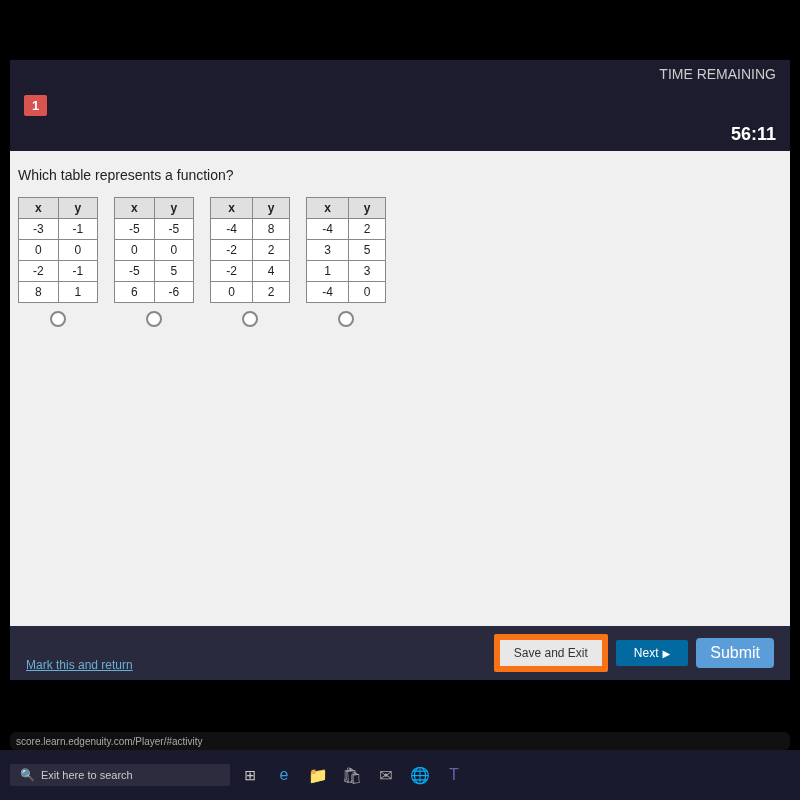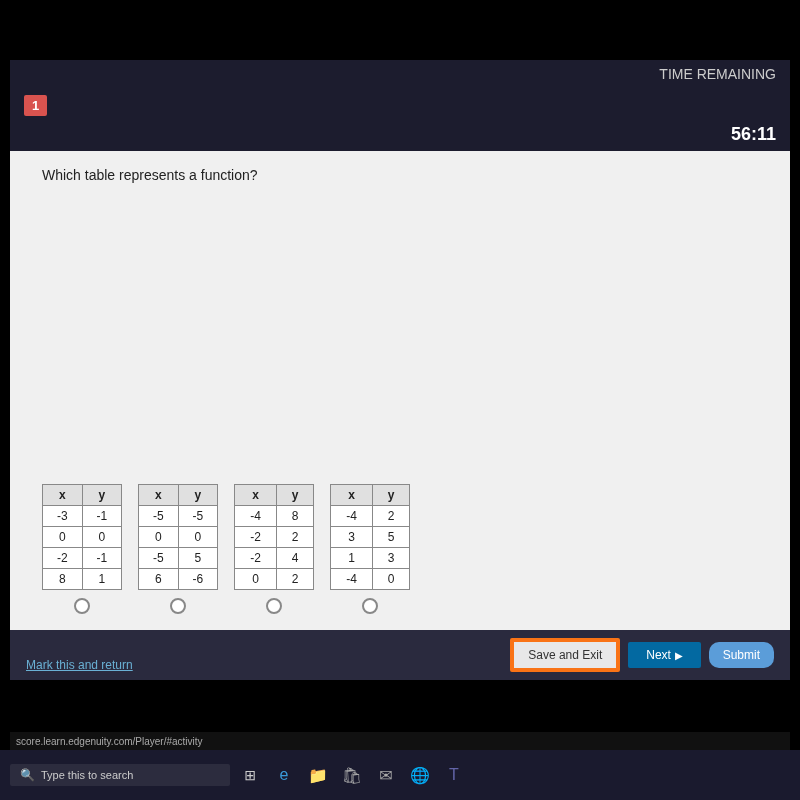--- a/index.html
+++ b/index.html
@@ -51,24 +51,23 @@
       font-size: 18px;
       font-weight: bold;
       color: #fff;
       display: block;
       margin-top: 42px;
     }
 
     .content-area {
       background: #f0f0f0;
       flex: 1;
-      padding: 16px 32px;
+      padding: 16px 8px;
       display: flex;
       flex-direction: column;
-      justify-content: space-between;
     }
 
     .question-text {
       font-size: 14px;
       color: #222;
       margin-bottom: 14px;
       font-weight: 500;
     }
 
     .tables-row {
@@ -134,21 +133,21 @@
 
     .bottom-buttons {
       display: flex;
       gap: 8px;
       align-items: center;
     }
 
     .btn-save {
       background: #e8e8e8;
       color: #333;
-      border: 4px solid #f97316;
+      border: 6px solid #f97316;
       padding: 6px 14px;
       font-size: 12px;
       cursor: pointer;
       border-radius: 2px;
     }
 
     .btn-next {
       background: #0369a1;
       color: #fff;
       border: none;
@@ -164,23 +163,23 @@
     .btn-next::after {
       content: '▶';
       font-size: 10px;
     }
 
     .btn-submit {
       background: #5b9dd9;
       color: #fff;
       border: none;
       padding: 6px 14px;
-      font-size: 12px;
+      font-size: 16px;
       cursor: pointer;
-      border-radius: 10px;
+      border-radius: 4px;
     }
 
     .taskbar {
       position: absolute;
       bottom: 0;
       left: 0;
       right: 0;
       height: 50px;
       background: #1a1a2e;
       display: flex;
@@ -223,20 +222,21 @@
     .browser-bar {
       position: absolute;
       bottom: 50px;
       left: 10px;
       right: 10px;
       height: 18px;
       background: #111;
       display: flex;
       align-items: center;
       padding: 0 6px;
+      border-radius: 6px;
     }
 
     .browser-url {
       color: #aaa;
       font-size: 10px;
     }
   </style>
 </head>
 <body>
 
@@ -391,21 +391,21 @@
 
 </div>
 
 <div class="browser-bar">
   <span class="browser-url">score.learn.edgenuity.com/Player/#activity</span>
 </div>
 
 <div class="taskbar">
   <div class="taskbar-search">
     <span style="color:#ccc;font-size:12px;">🔍</span>
-    <span class="taskbar-search-text">Type this to search</span>
+    <span class="taskbar-search-text">Exit here to search</span>
   </div>
   <div class="taskbar-icons">
     <div class="taskbar-icon" style="color:#ccc;">⊞</div>
     <div class="taskbar-icon" style="color:#3a9ad9;font-size:16px;">e</div>
     <div class="taskbar-icon" style="color:#f0c040;font-size:16px;">📁</div>
     <div class="taskbar-icon" style="color:#aaa;font-size:16px;">🛍</div>
     <div class="taskbar-icon" style="color:#aaa;font-size:16px;">✉</div>
     <div class="taskbar-icon" style="font-size:16px;">🌐</div>
     <div class="taskbar-icon" style="color:#6264a7;font-size:16px;">T</div>
   </div>

